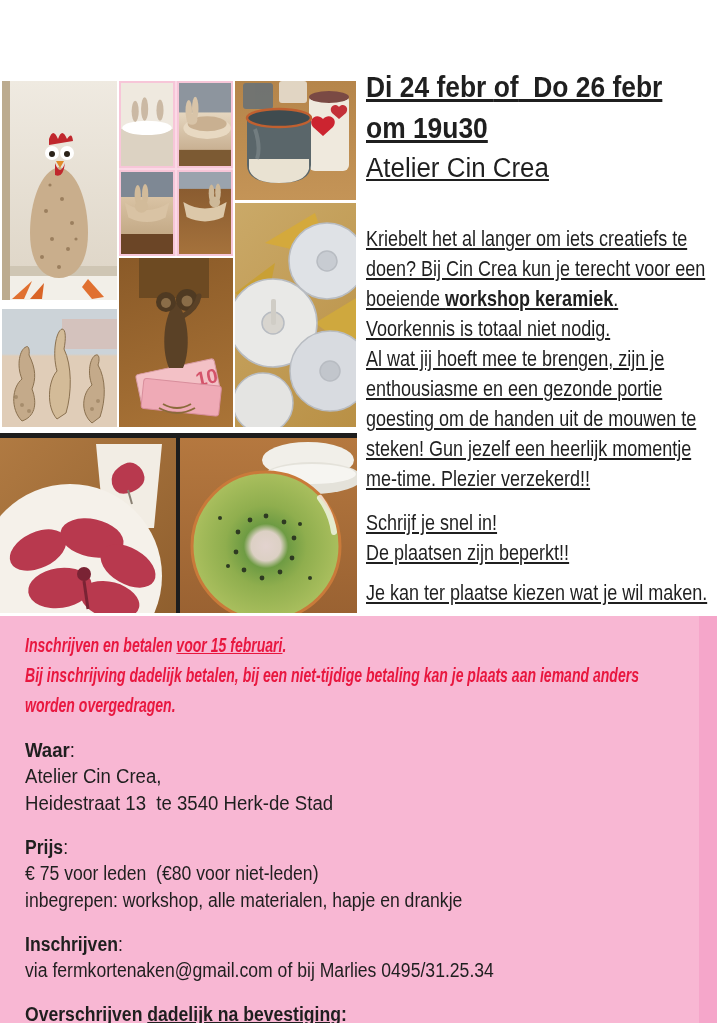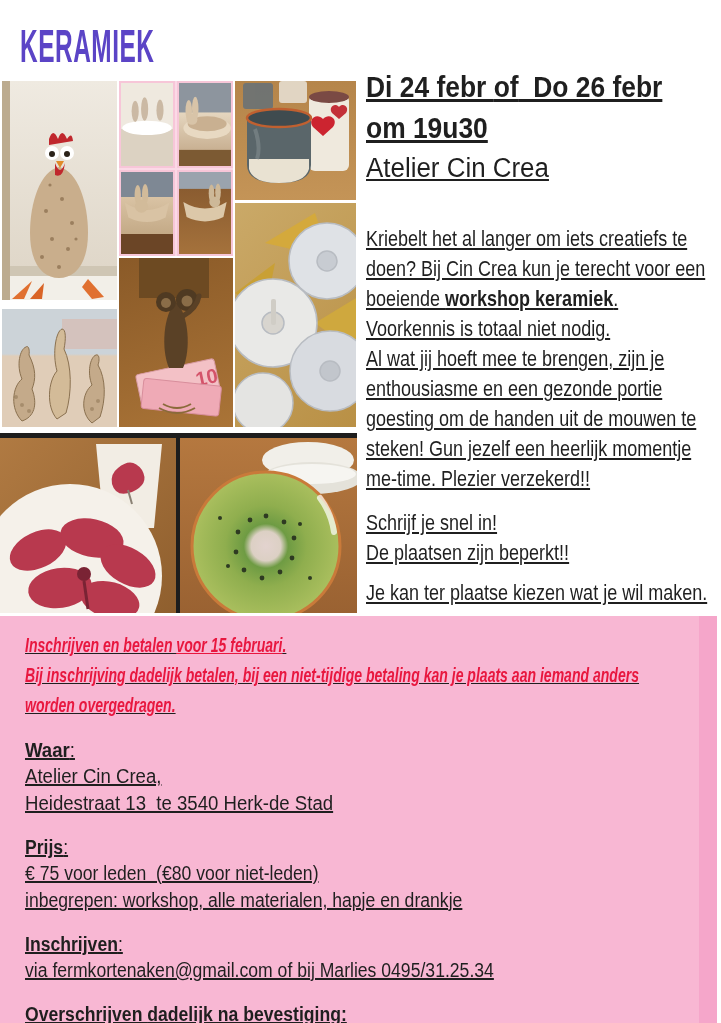--- a/index.html
+++ b/index.html
@@ -37,36 +37,35 @@
   .h-venue{font-size:27px;font-weight:400;line-height:40px;transform:scaleX(0.96);
           transform-origin:0 0;white-space:nowrap;}
   .u{text-decoration:underline;}
   .body-par{font-size:22.5px;line-height:30px;margin:0 0 0 0;transform:scaleX(0.80);
           transform-origin:0 0;width:440px;}
   .par-intro{margin-top:36px;}
   .par-cta{margin-top:14px;}
   .par-choose{margin-top:10px;}
   
   .pink{position:absolute;left:0;top:616px;width:717px;height:407px;background:#f8b7d3;
-        box-sizing:border-box;padding:14px 0 0 25px;text-decoration:underline;}
+        box-sizing:border-box;padding:14px 0 0 25px;}
   .pink-strip{position:absolute;right:0;top:0;bottom:0;width:18px;background:#f5a6ca;}
   .red-notice{color:#e8173f;font-weight:700;font-style:italic;font-size:19.5px;line-height:30px;
         transform:scaleX(0.72);transform-origin:0 0;width:960px;}
   .p-block{margin-top:17px;font-size:20px;line-height:27px;transform-origin:0 0;}
   .scale93{transform:scaleX(0.93);width:760px;}
   .scale88{transform:scaleX(0.88);width:800px;}
   .p-label{font-size:20px;line-height:26px;}
   .p-label strong{font-weight:700;}
 </style>
 </head>
 <body>
 
 <div class="page">
 
-  <h1 class="title"><span class="title-inner" data-bind="title">KERAMIEK</span></h1>
 
   <div class="photo ph-a">
     <svg viewBox="0 0 115 219">
       <rect x="0" y="0" width="8" height="219" fill="#bcab8f"></rect>
       <rect x="8" y="185" width="107" height="10" fill="#cfc6b4"></rect>
       <rect x="8" y="195" width="107" height="24" fill="#f2efe8"></rect>
       <path d="M30 200 L10 218 L22 218 Z" fill="#e07030"></path>
       <path d="M42 202 L28 218 L40 218 Z" fill="#d96426"></path>
       <path d="M86 198 L102 216 L90 218 L80 206 Z" fill="#e07030"></path>
       <path d="M57 86 C38 90 28 122 28 152 C28 183 41 197 57 197 C73 197 86 183 86 152 C86 122 76 90 57 86 Z" fill="#c9ae8c"></path>

